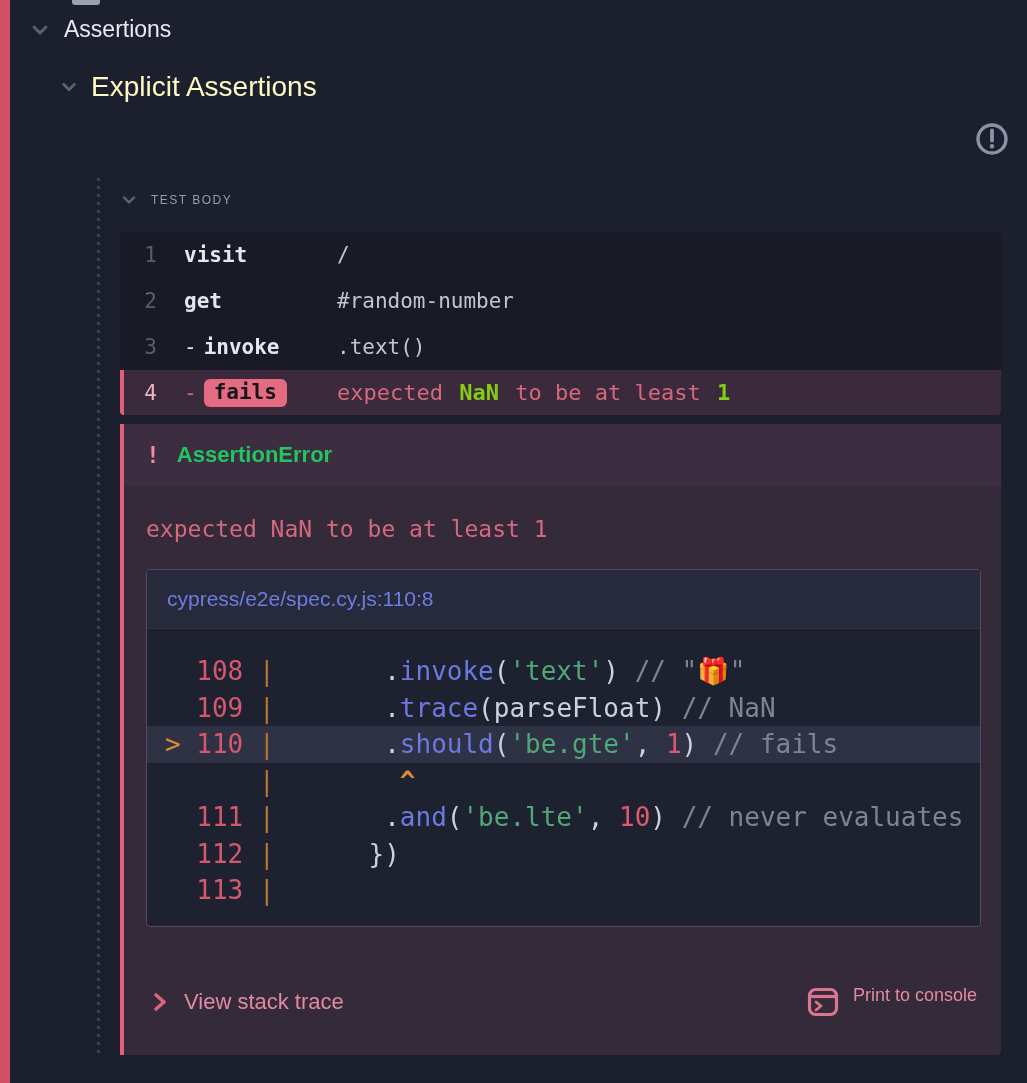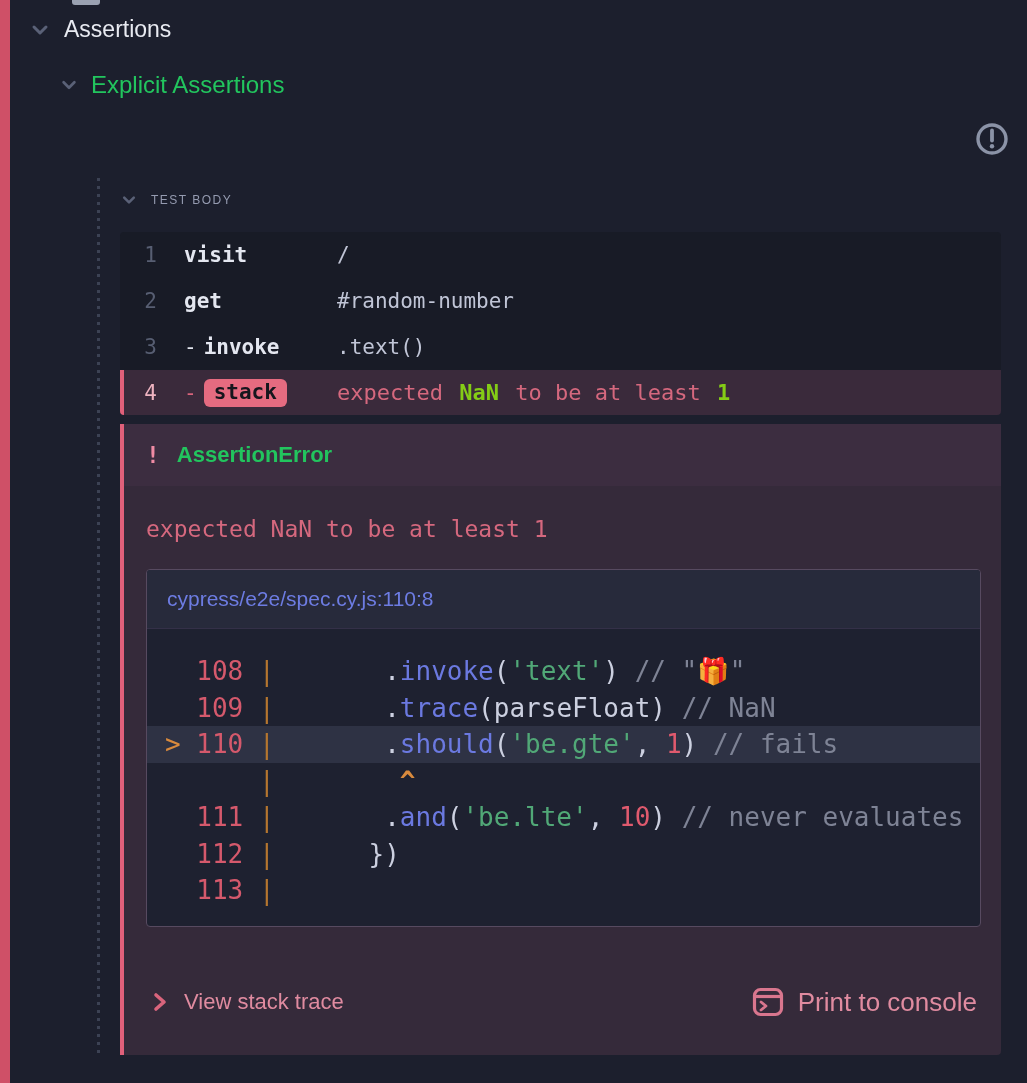--- a/index.html
+++ b/index.html
@@ -6,21 +6,21 @@
   .page{position:relative;width:1027px;height:1083px;background:#1c1f2d;overflow:hidden;
         font-family:"Liberation Sans",sans-serif;}
   .leftbar{position:absolute;left:0;top:0;width:10px;height:1083px;background:#cf5067;}
   .notch{position:absolute;left:72px;top:0;width:28px;height:5px;background:#9aa1b1;border-radius:0 0 3px 3px;}
 
   .hrow{position:absolute;display:flex;align-items:center;cursor:pointer;}
   .chev{display:inline-flex;color:#5a6177;flex-shrink:0;}
   .root-row{left:30px;top:16px;gap:14px;}
   .root-label{font-size:23px;color:#e8eaf1;}
   .suite-row{left:60px;top:71px;gap:13px;}
-  .suite-label{font-size:24px;color:#22c55e;}
+  .suite-label{font-size:28px;color:#fef9c3;}
   .test-row{left:92px;top:130px;gap:13px;}
   .test-label{font-size:21px;color:#a9aebc;}
   .excl{position:absolute;right:17px;top:121px;width:36px;height:36px;color:#8b93a7;cursor:pointer;}
 
   .dotline{position:absolute;left:97px;top:178px;width:3px;height:877px;
            background-image:repeating-linear-gradient(to bottom,#3c4254 0 3px,transparent 3px 8px);}
 
   .tb-row{left:121px;top:192px;gap:14px;}
   .tb-label{font-size:12px;letter-spacing:1.5px;color:#959bb0;}
 
@@ -63,21 +63,21 @@
   .tk-s{color:#51a877;}
   .tk-n{color:#e05a6e;}
   .tk-c{color:#7e8395;}
   .tk-i{color:#ccd0e0;}
   .tk-k{color:#d98a3d;font-weight:bold;}
 
   .err-footer{position:absolute;left:28px;right:24px;bottom:36px;display:flex;
               justify-content:space-between;align-items:center;}
   .stack-btn{display:flex;align-items:center;gap:16px;color:#e08ba0;font-size:22px;cursor:pointer;}
   .stack-btn .chev-r{color:#d9647c;display:inline-flex;}
-  .console-btn{display:flex;align-items:center;gap:13px;color:#e08ba0;font-size:26px;cursor:pointer;}
+  .console-btn{display:flex;gap:13px;color:#e08ba0;font-size:18px;cursor:pointer;}
   .console-icon{display:inline-flex;color:#d9768e;}
 </style>
 </head>
 <body>
 
 <div class="page">
   <div class="leftbar"></div>
   <div class="notch"></div>
 
   <div class="hrow root-row">
@@ -138,21 +138,21 @@
         <div class="cmd-method">
           <span class="dash">-</span>
           <span>invoke</span>
         </div>
         <span class="cmd-value">.text()</span>
       </div>
       <div class="cmd-row failed">
         <span class="cmd-num">4</span>
         <div class="cmd-method">
           <span class="dash">-</span>
-          <span class="assert-badge">stack</span>
+          <span class="assert-badge">fails</span>
         </div>
         <span class="cmd-msg"><span class="t">expected </span><span class="b">NaN</span><span class="t"> to be at least </span><span class="b">1</span></span>
       </div>
     </div>
 
   <div class="errpanel">
     <div class="err-header">
       <span class="err-bang">!</span>
       <span class="err-name">AssertionError</span>
     </div>

